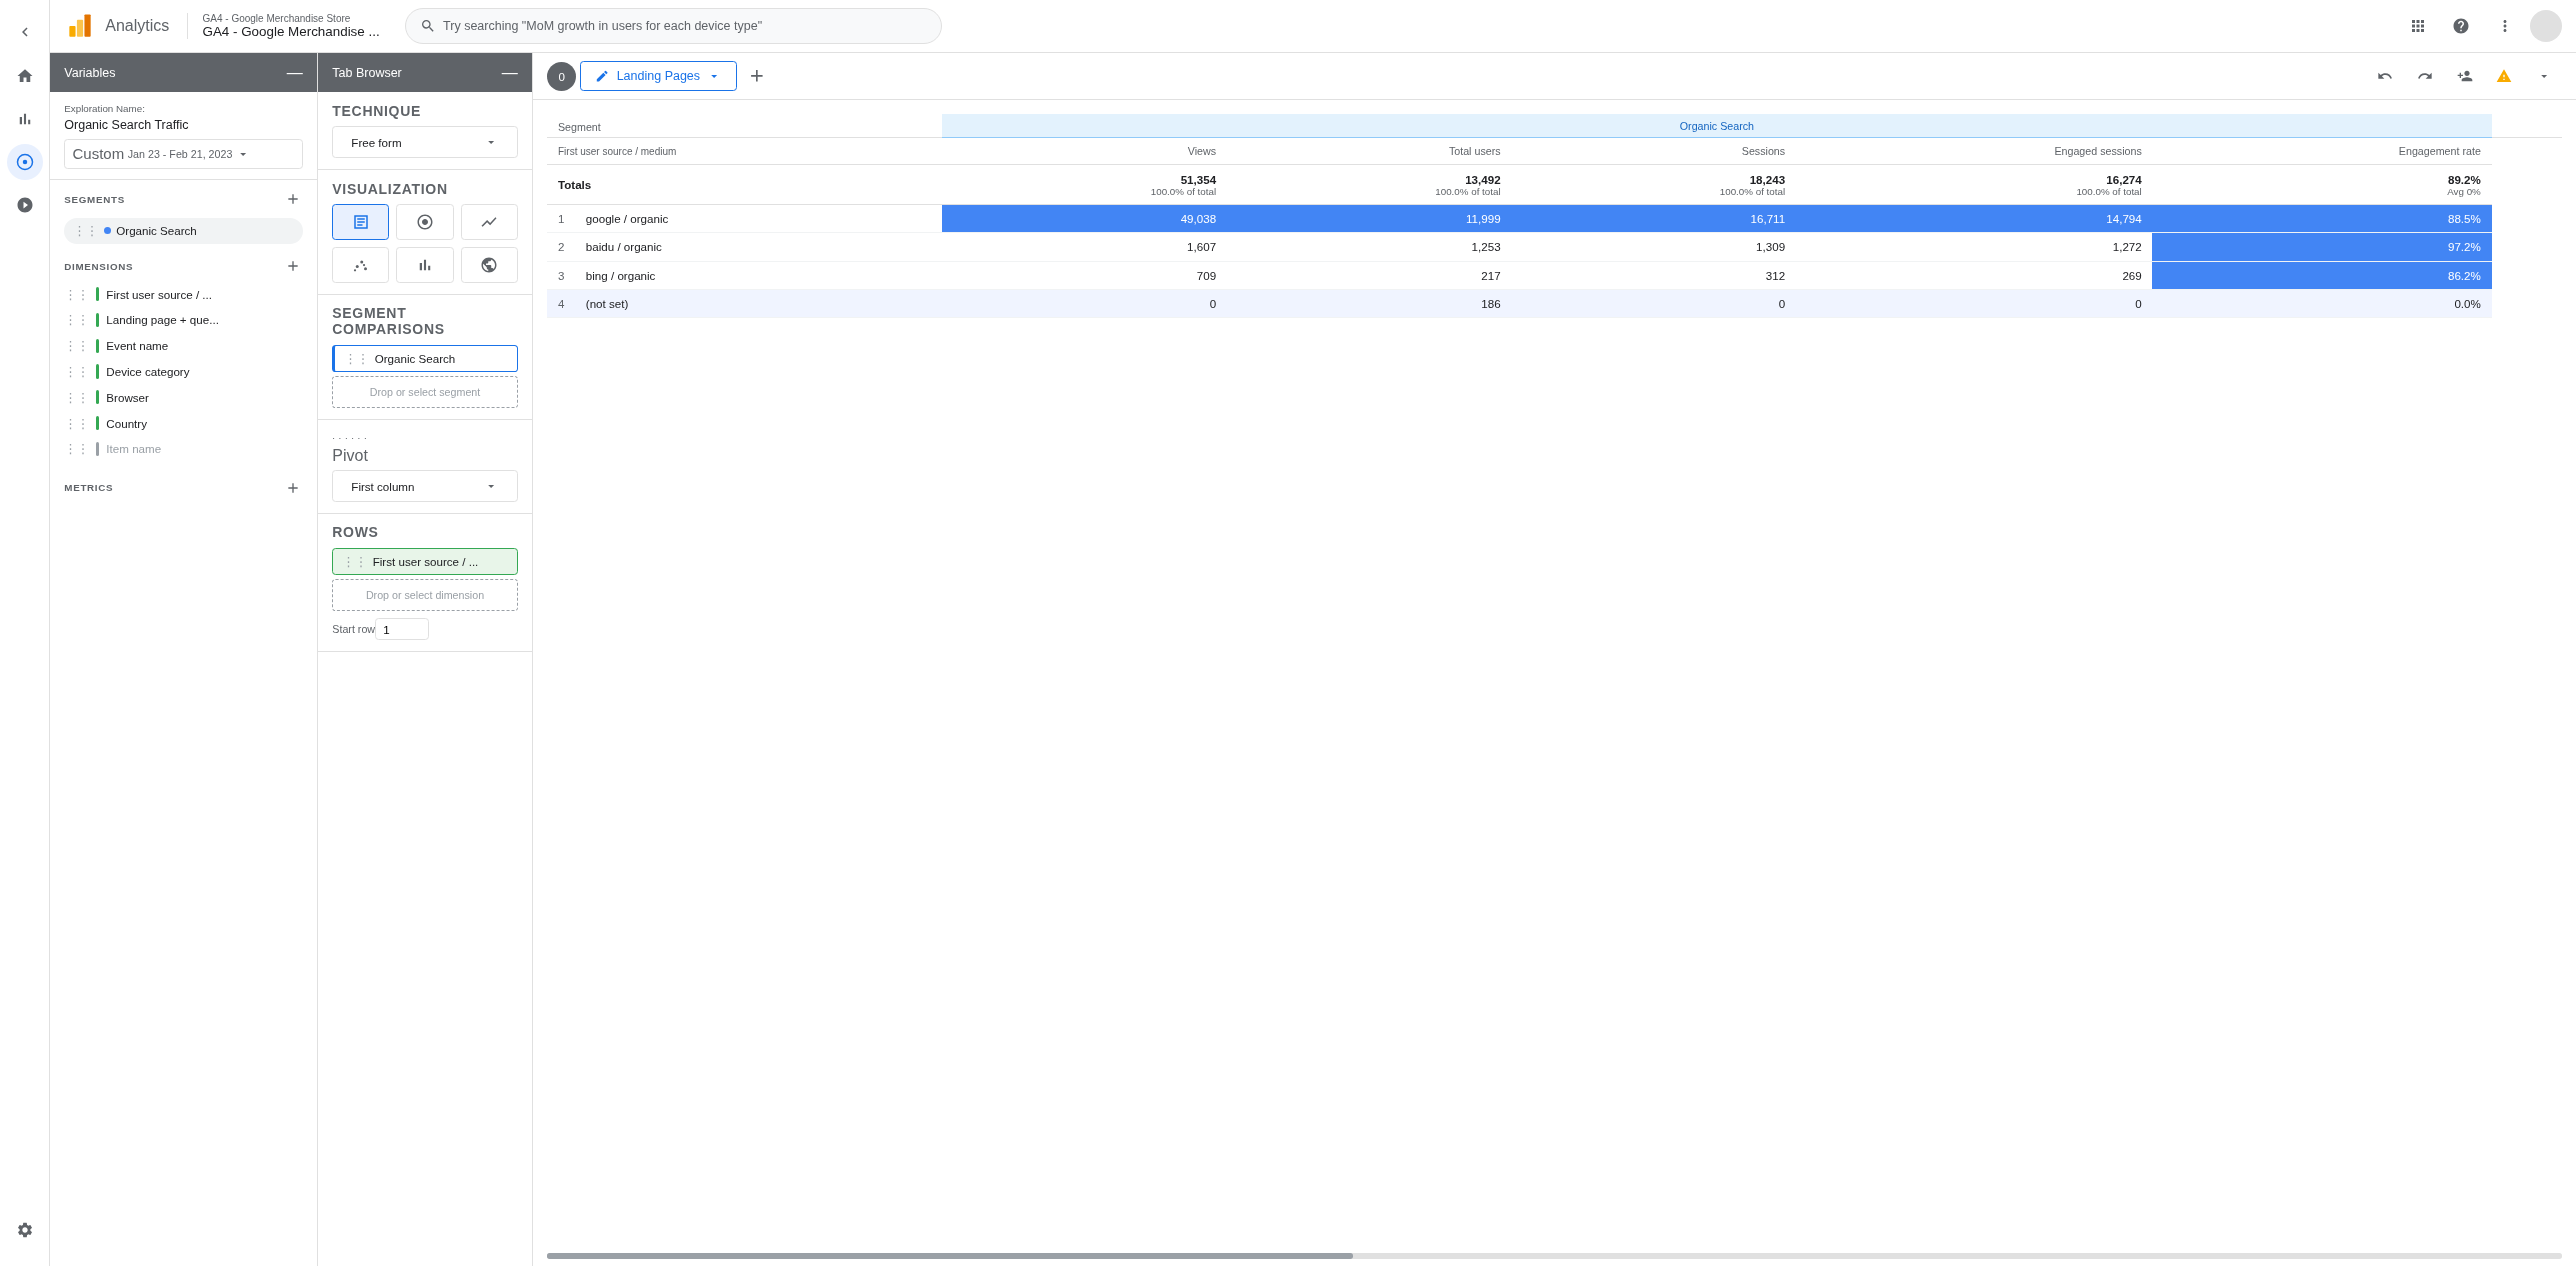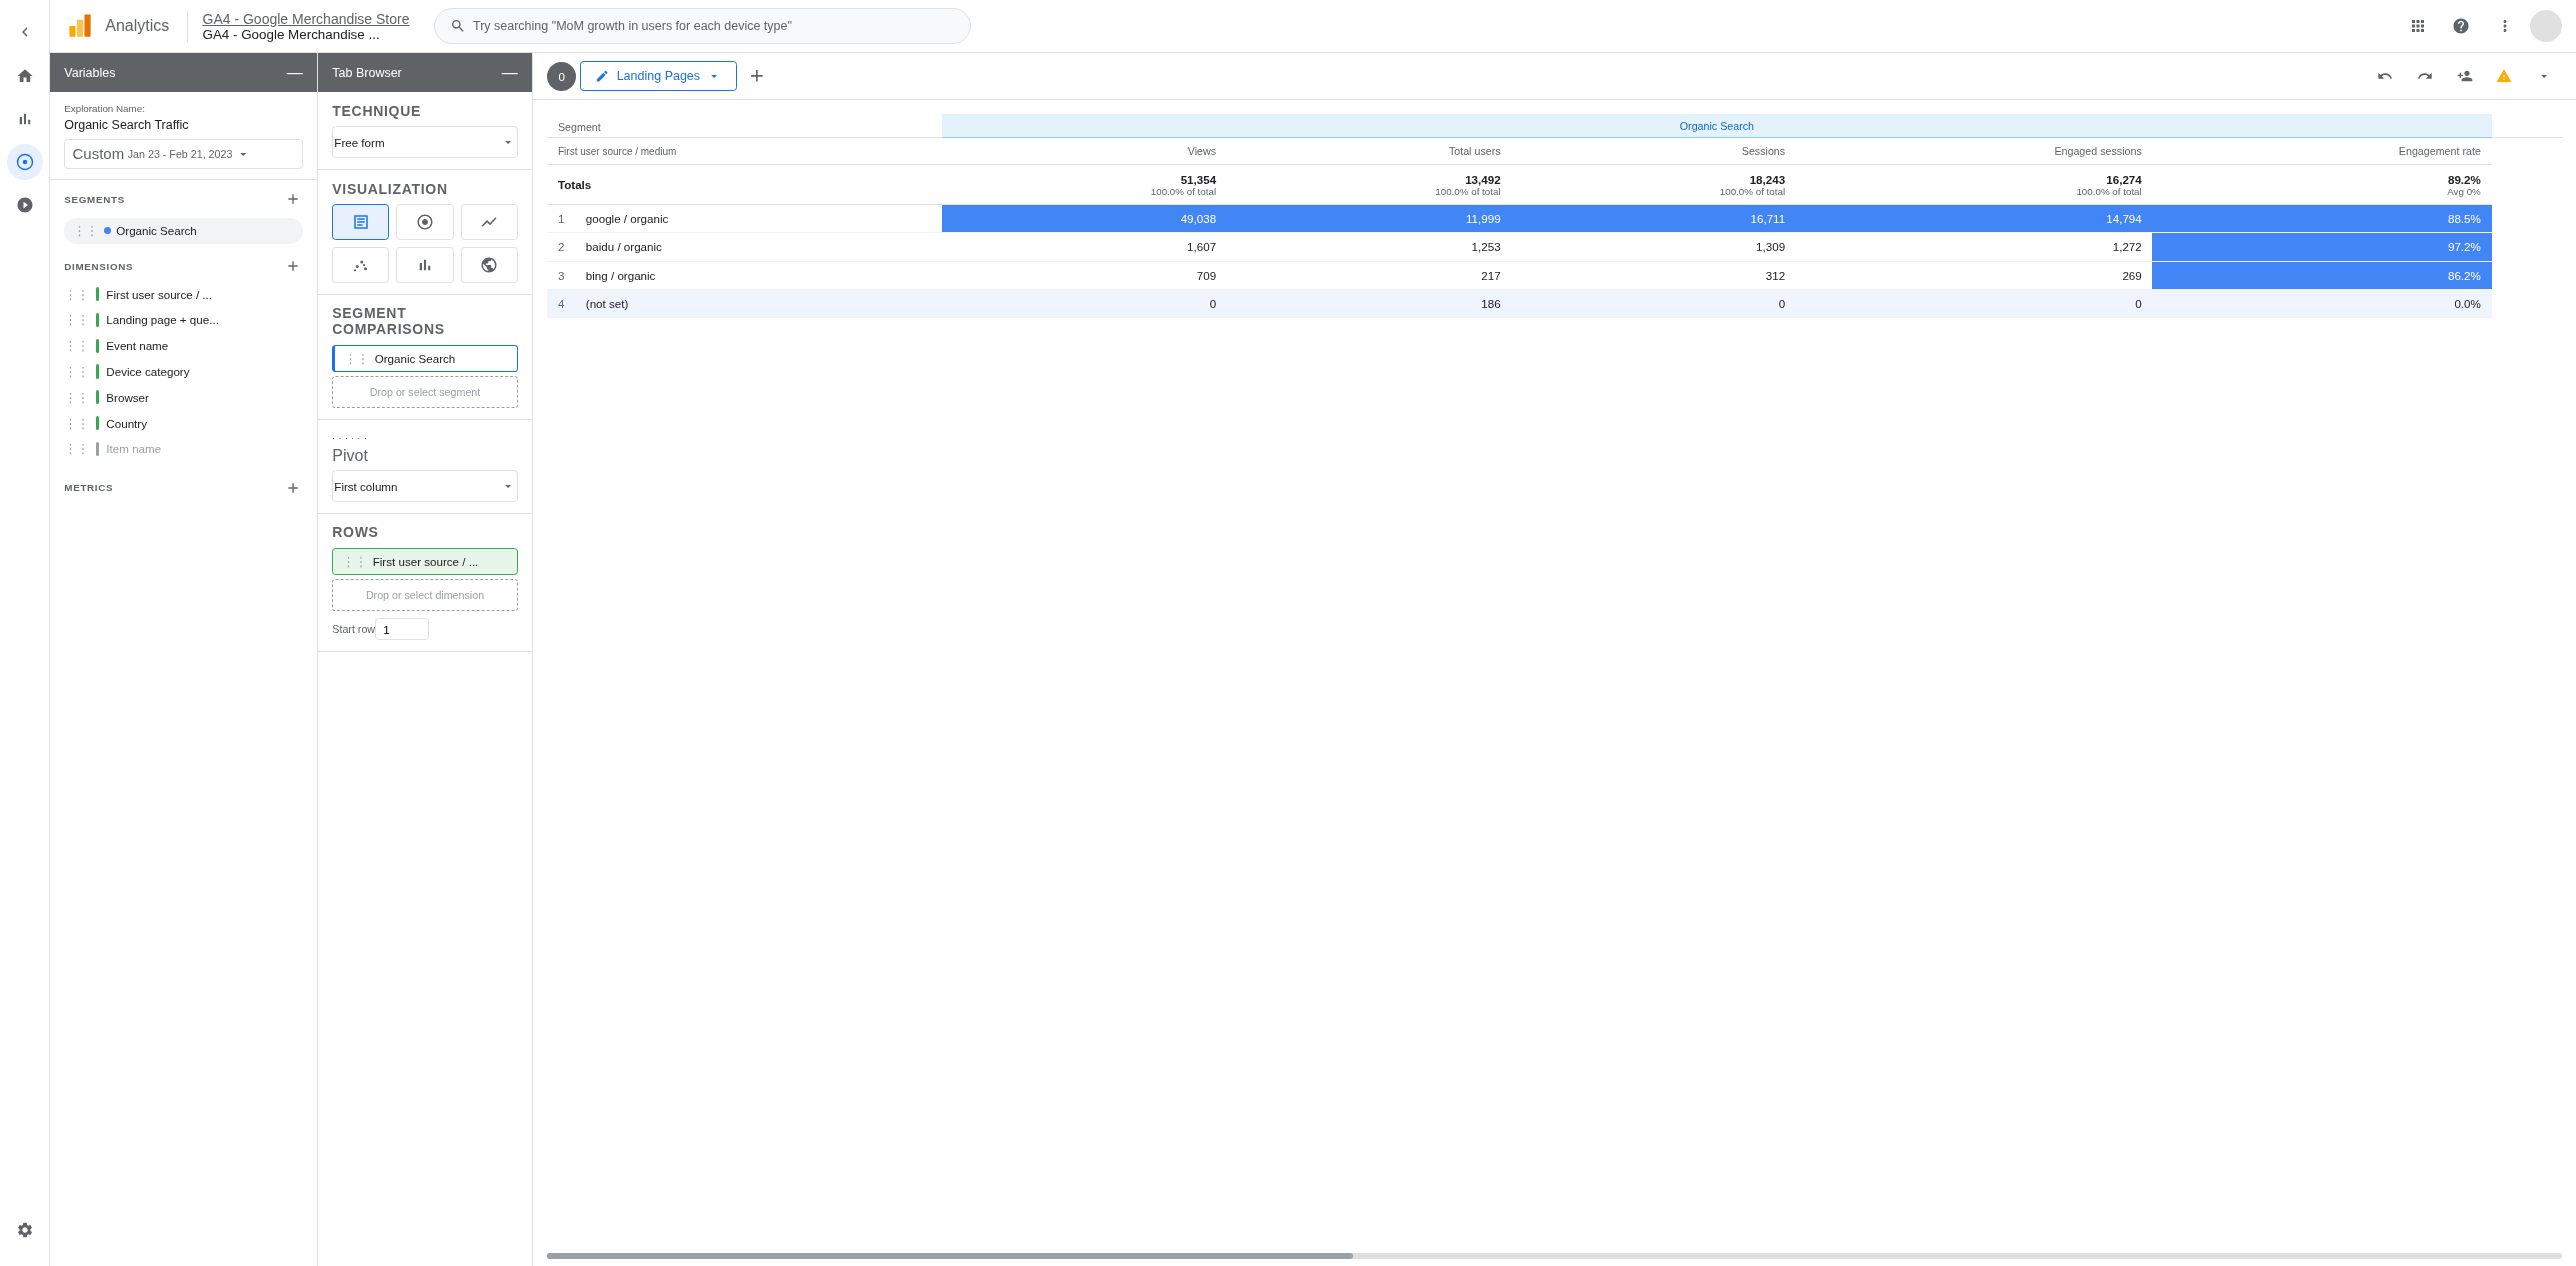--- a/index.html
+++ b/index.html
@@ -19,21 +19,21 @@
     .nav-icon { width: 36px; height: 36px; display: flex; align-items: center; justify-content: center; border-radius: 50%; cursor: pointer; margin: 3.6px 0; color: #5f6368; font-size: 18px; }
     .nav-icon.active { background: #e8f0fe; color: #1a73e8; }
     .nav-icon.home { margin-top: 7.2px; }
     .nav-gear { margin-top: auto; margin-bottom: 7.2px; }
 
     
     .header-logo { display: flex; align-items: center; gap: 9px; margin-right: 7.2px; }
     .analytics-logo { width: 32px; height: 32px; display: flex; align-items: center; justify-content: center; }
     .analytics-text { font-size: 16px; font-weight: 400; color: #5f6368; }
     .header-property { display: flex; flex-direction: column; margin-right: 14.3px; border-left: 0.9px solid #e0e0e0; padding-left: 14.3px; }
-    .header-property-sub { font-size: 14px; color: #5f6368; text-decoration: underline; }
+    .header-property-sub { font-size: 10px; color: #5f6368; }
     .header-property-main { font-size: 13.4px; color: #202124; font-weight: 400; white-space: nowrap; overflow: hidden; text-overflow: ellipsis; max-width: 179px; }
     .search-bar { flex: 1; max-width: 537px; height: 36px; border: 0.9px solid #e0e0e0; border-radius: 21.5px; display: flex; align-items: center; padding: 0 14.3px; gap: 7.2px; background: #f8f9fa; cursor: text; }
     .search-placeholder { color: #5f6368; font-size: 12.5px; }
     .header-actions { margin-left: auto; display: flex; align-items: center; gap: 7.2px; }
     .header-btn { width: 36px; height: 36px; display: flex; align-items: center; justify-content: center; border-radius: 50%; cursor: pointer; color: #5f6368; font-size: 16px; border: none; background: none; }
     .avatar { width: 32px; height: 32px; border-radius: 50%; background: #e0e0e0; display: flex; align-items: center; justify-content: center; font-size: 12.5px; color: #5f6368; cursor: pointer; }
 
     
     .panel-header { background: #5f6368; color: #fff; padding: 10.7px 14.3px; display: flex; align-items: center; justify-content: space-between; font-size: 12.5px; font-weight: 500; flex-shrink: 0; }
     .panel-header-btn { background: none; border: none; color: #fff; cursor: pointer; font-size: 16px; padding: 0; display: flex; align-items: center; }
@@ -52,21 +52,21 @@
     .dim-item { display: flex; align-items: center; gap: 7.2px; padding: 5.4px 14.3px; font-size: 11.6px; color: #202124; cursor: pointer; }
     .drag-dots { color: #9aa0a6; font-size: 12.5px; flex-shrink: 0; }
     .green-bar { width: 2.7px; height: 14.3px; background: #34a853; border-radius: 1.8px; flex-shrink: 0; }
     .dim-label { flex: 1; white-space: nowrap; overflow: hidden; text-overflow: ellipsis; }
     .dim-item.muted .dim-label { color: #9aa0a6; }
 
     
     .ts-section { padding: 10.7px 14.3px; border-bottom: 0.9px solid #e0e0e0; }
     .ts-label { font-size: 14px; font-weight: 600; color: #5f6368; letter-spacing: 0.7px; text-transform: uppercase; margin-bottom: 7.2px; }
     .ts-sublabel { font-size: 9.8px; color: #5f6368; margin-bottom: 5.4px; }
-    .dropdown-select { width: 100%; height: 32px; border: 0.9px solid #e0e0e0; border-radius: 3.6px; display: flex; align-items: center; justify-content: space-between; padding: 0 1px; background: #fff; cursor: pointer; font-size: 11.6px; color: #202124; }
+    .dropdown-select { width: 100%; height: 32px; border: 0.9px solid #e0e0e0; border-radius: 3.6px; display: flex; align-items: center; justify-content: space-between; padding: 0 18px; background: #fff; cursor: pointer; font-size: 11.6px; color: #202124; }
 
     
     .viz-grid { display: grid; grid-template-columns: repeat(3, 1fr); gap: 7.2px; margin-top: 7.2px; }
     .viz-btn { height: 36px; border: 0.9px solid #e0e0e0; border-radius: 3.6px; display: flex; align-items: center; justify-content: center; cursor: pointer; background: #fff; color: #5f6368; font-size: 16px; }
     .viz-btn.active { border: 1.8px solid #1a73e8; color: #1a73e8; background: #e8f0fe; }
 
     
     .segment-comparison-item { display: flex; align-items: center; gap: 5.4px; padding: 5.4px 9px; margin: 3.6px 0; background: #fff; border: 0.9px solid #1a73e8; border-left: 3.6px solid #1a73e8; border-radius: 3.6px; font-size: 11.6px; color: #202124; cursor: pointer; }
     .drop-zone { border: 0.9px dashed #9aa0a6; border-radius: 3.6px; padding: 9px; text-align: center; color: #9aa0a6; font-size: 10.7px; cursor: pointer; margin-top: 3.6px; }
 

